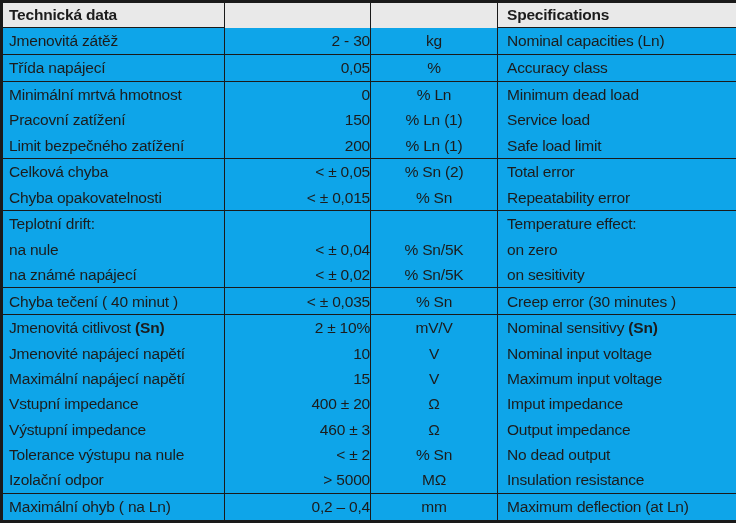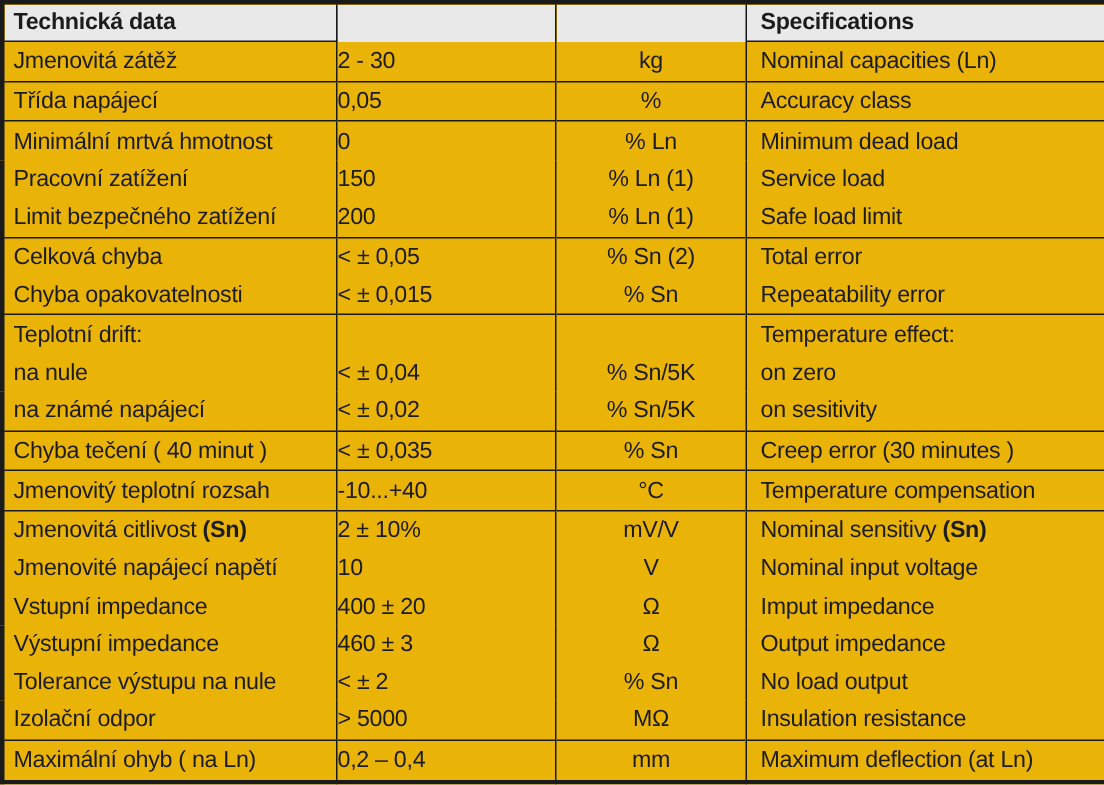--- a/index.html
+++ b/index.html
@@ -2,42 +2,42 @@
 <html style="--border: #1a1a1a; --header-bg: #e9e9e9; --text: #1c1c1c;"><head>
 <meta charset="utf-8">
 <style>
   :root{
     --border:#1a1a1a;
     --header-bg:#e9e9e9;
     --text:#1c1c1c;
   }
   html,body{margin:0;padding:0;background:#ffffff;}
   .page{
-    width:736px;height:523px;box-sizing:border-box;background:#eab308;
+    width:736px;height:523px;box-sizing:border-box;background:#0ea5e9;
     font-family:"Liberation Sans","DejaVu Sans",sans-serif;
     color:var(--text);
   }
   table.spec{
     width:736px;height:523px;box-sizing:border-box;
     border-collapse:collapse;table-layout:fixed;
     border:3px solid var(--border);
     font-size:15.5px;letter-spacing:-0.2px;line-height:1.1;
   }
   col.c-label{width:223px;}
   col.c-value{width:146px;}
   col.c-unit{width:127px;}
   col.c-spec{width:240px;}
   td{
     border-left:1.5px solid var(--border);
     border-right:1.5px solid var(--border);
     padding:0;vertical-align:middle;
     overflow:hidden;white-space:nowrap;
   }
   td.c0{text-align:left;padding-left:6px;}
-  td.c1{text-align:left;margin-left:36px;}
+  td.c1{text-align:right;margin-left:36px;}
   td.c2{text-align:center;}
   td.c3{text-align:left;padding-left:9px;}
   thead tr{height:26px;}
   thead td{background:var(--header-bg);font-weight:bold;}
   thead td.hb{border-bottom:1.6px solid var(--border);}
   tr.gtop td{border-top:1.6px solid var(--border);}
   td b{font-weight:bold;}
 </style>
 </head>
 <body>
@@ -119,54 +119,54 @@
           <td class="c2">% Sn/5K</td>
           <td class="c3">on sesitivity</td>
         </tr>
         <tr class="gtop">
           <td class="c0">Chyba tečení ( 40 minut )</td>
           <td class="c1">&lt; ± 0,035</td>
           <td class="c2">% Sn</td>
           <td class="c3">Creep error (30 minutes )</td>
         </tr>
         <tr class="gtop">
-          <td class="c0">Jmenovitý teplotní rozsah</td>
-          <td class="c1">-10...+40</td>
-          <td class="c2">°C</td>
-          <td class="c3">Temperature compensation</td>
-        </tr>
-        <tr class="gtop">
           <td class="c0">Jmenovitá citlivost <b>(Sn)</b></td>
           <td class="c1">2 ± 10%</td>
           <td class="c2">mV/V</td>
           <td class="c3">Nominal sensitivy <b>(Sn)</b></td>
         </tr>
         <tr>
           <td class="c0">Jmenovité napájecí napětí</td>
           <td class="c1">10</td>
           <td class="c2">V</td>
           <td class="c3">Nominal input voltage</td>
+        </tr>
+        <tr>
+          <td class="c0">Maximální napájecí napětí</td>
+          <td class="c1">15</td>
+          <td class="c2">V</td>
+          <td class="c3">Maximum input voltage</td>
         </tr>
         <tr>
           <td class="c0">Vstupní impedance</td>
           <td class="c1">400 ± 20</td>
           <td class="c2">Ω</td>
           <td class="c3">Imput impedance</td>
         </tr>
         <tr>
           <td class="c0">Výstupní impedance</td>
           <td class="c1">460 ± 3</td>
           <td class="c2">Ω</td>
           <td class="c3">Output impedance</td>
         </tr>
         <tr>
           <td class="c0">Tolerance výstupu na nule</td>
           <td class="c1">&lt; ± 2</td>
           <td class="c2">% Sn</td>
-          <td class="c3">No load output</td>
+          <td class="c3">No dead output</td>
         </tr>
         <tr>
           <td class="c0">Izolační odpor</td>
           <td class="c1">&gt; 5000</td>
           <td class="c2">MΩ</td>
           <td class="c3">Insulation resistance</td>
         </tr>
         <tr class="gtop">
           <td class="c0">Maximální ohyb ( na Ln)</td>
           <td class="c1">0,2 – 0,4</td>

